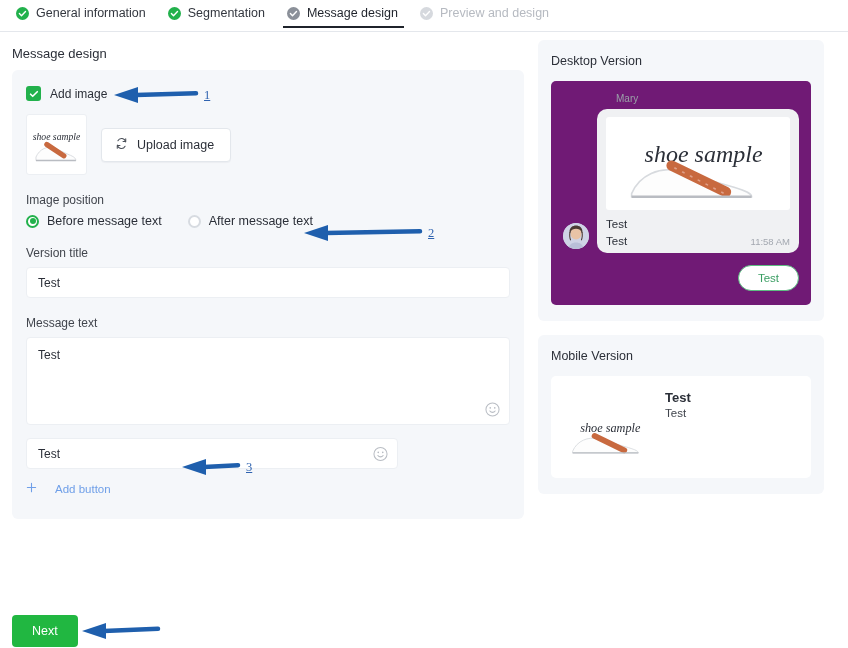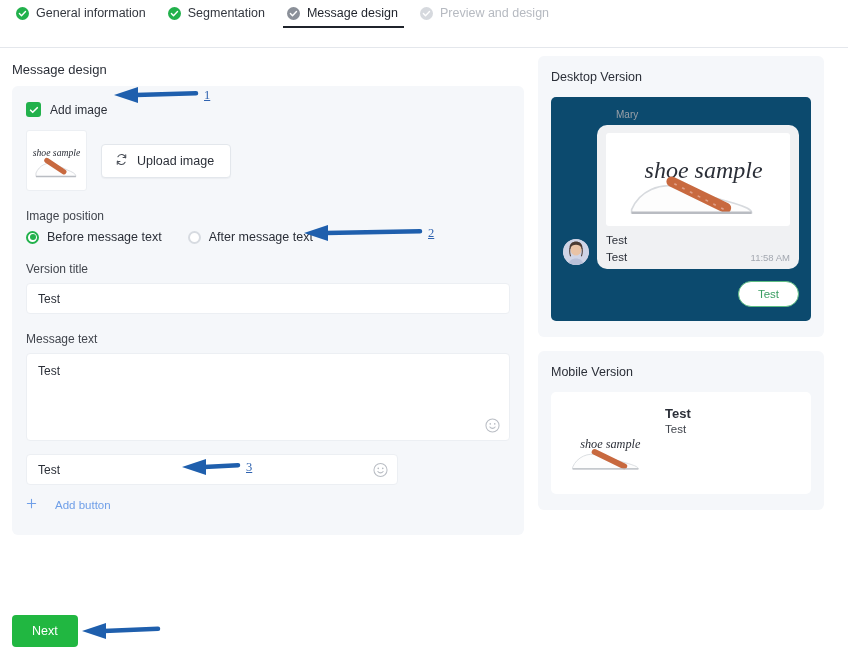--- a/index.html
+++ b/index.html
@@ -11,21 +11,21 @@
     height: 648px;
     background: #ffffff;
     font-family: "Liberation Sans", sans-serif;
     color: #2b2f38;
     overflow: hidden;
     position: relative;
   }
 
   
   .tabbar {
-    height: 48px;
+    height: 32px;
     display: flex;
     align-items: flex-start;
     padding: 6px 0 0 6px;
     border-bottom: 1px solid #e4e7ec;
     box-sizing: border-box;
     background: #fff;
     text-align: center;
   }
   .tab {
     display: flex;
@@ -266,21 +266,21 @@
     padding: 14px 13px 16px 13px;
     box-sizing: border-box;
     margin-bottom: 14px;
   }
   .panel-title {
     font-size: 12.5px;
     color: #2b2f38;
     margin-bottom: 13px;
   }
   .preview-inner {
-    background: #0c4a6e;
+    background: #701a75;
     border-radius: 5px;
     padding: 12px 12px 14px 12px;
     box-sizing: border-box;
   }
   .sender-name {
     font-size: 10px;
     color: #9aa0a8;
     margin-left: 53px;
     margin-bottom: 5px;
   }

